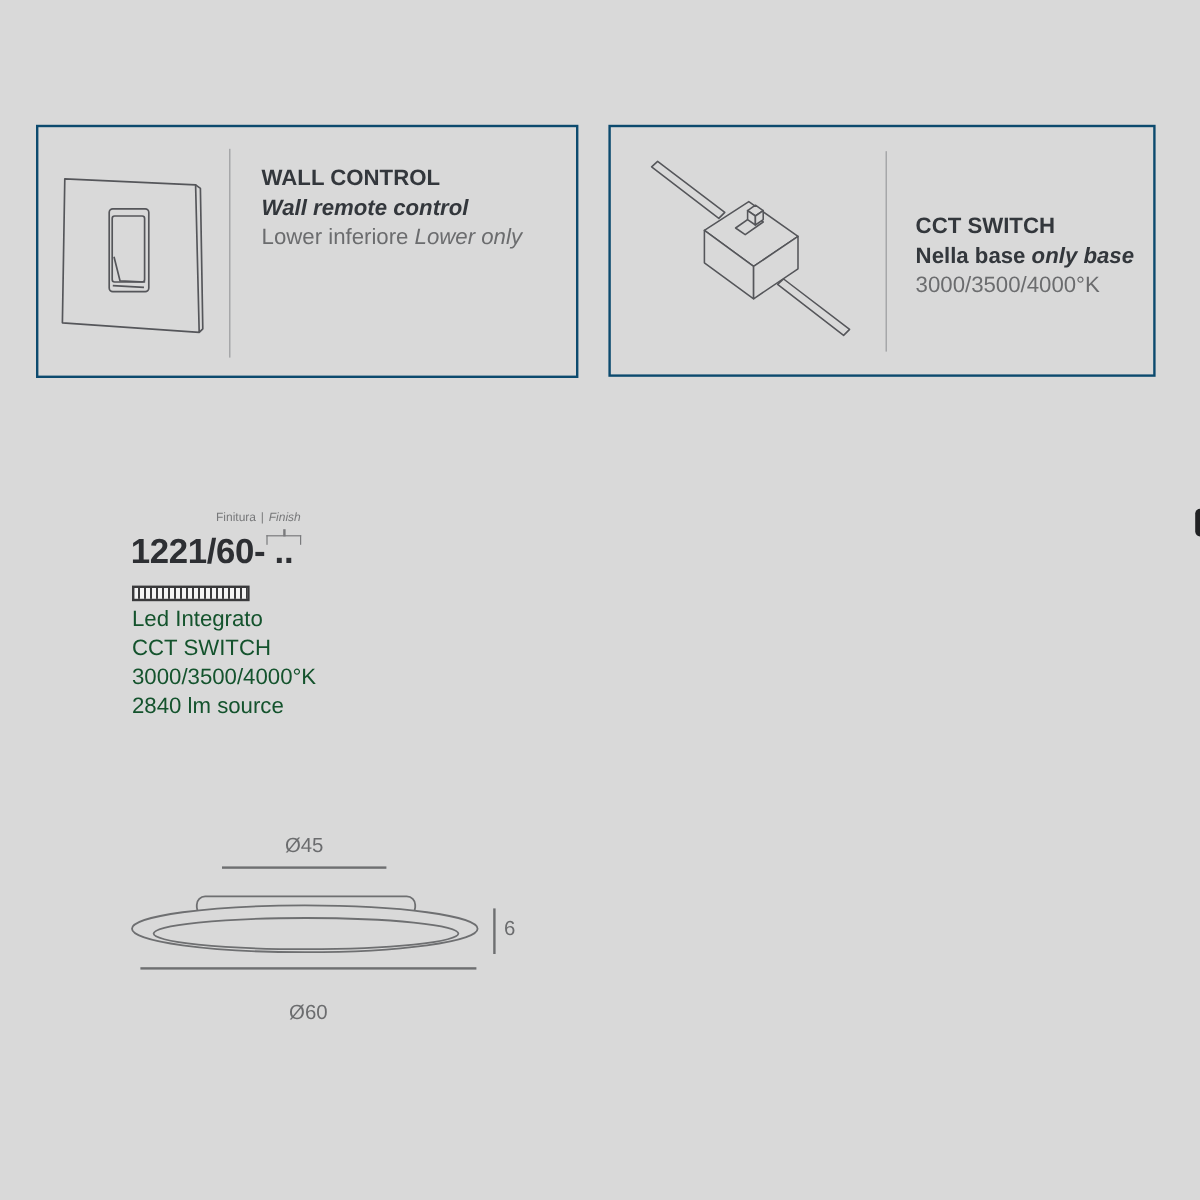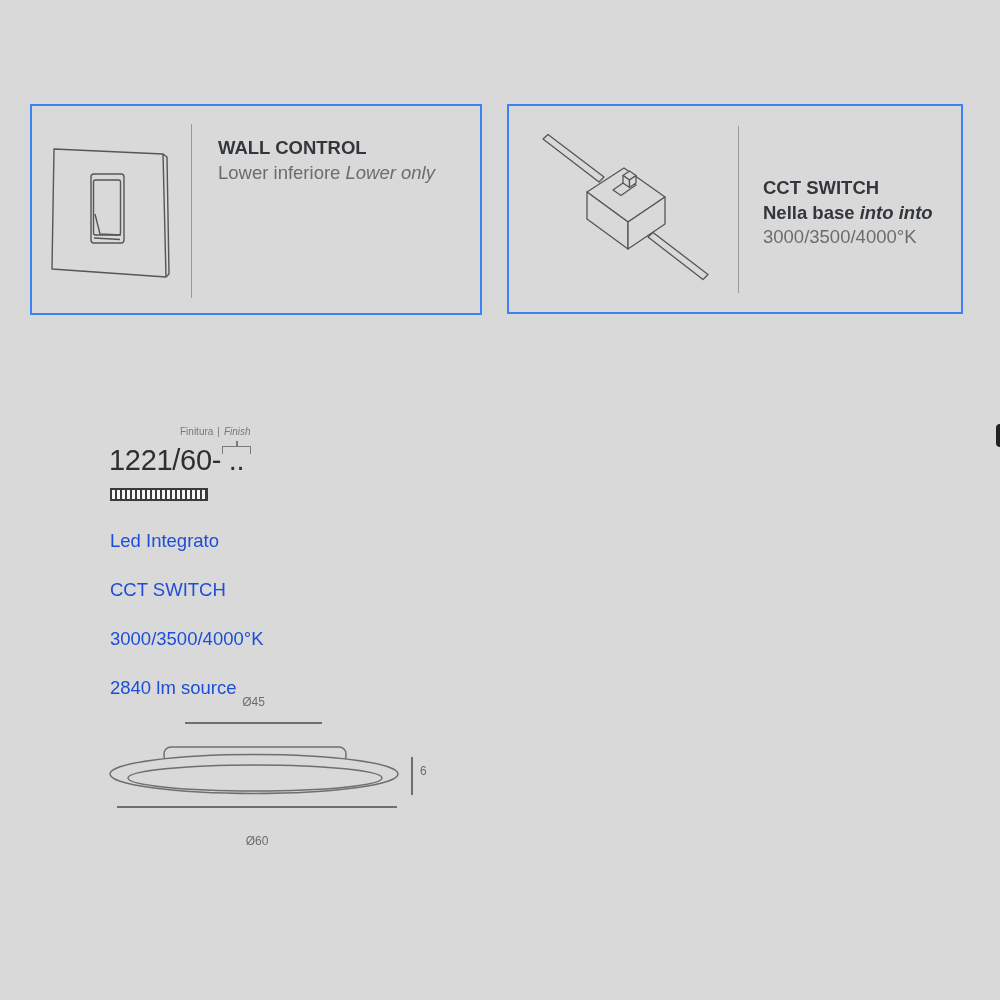--- a/index.html
+++ b/index.html
@@ -6,21 +6,21 @@
   body{
     width:1000px;height:1000px;position:relative;overflow:hidden;
     background:#d9d9d9;
     font-family:"Liberation Sans", sans-serif;
     -webkit-font-smoothing:antialiased;
   }
   .abs{position:absolute;}
   
   .info-box{
     position:absolute;
-    border:2px solid #3b82f6;
+    border:2px solid #0c4a6e;
     box-sizing:border-box;
     background:transparent;
   }
   .vdivider{
     position:absolute;width:1px;background:#9a9b9d;
   }
   .box-text{position:absolute;}
   .box-text .ln{
     font-size:18.5px;line-height:24.5px;white-space:nowrap;
   }
@@ -42,25 +42,25 @@
     border-left:1.5px solid #7a7b7d;
     border-right:1.5px solid #7a7b7d;
   }
   .bracket-stem{background:#7a7b7d;}
   .swatch{
     border:2px solid #3a3a3c;
     background:repeating-linear-gradient(90deg,#f5f5f5 0 3px,#3a3a3c 3px 5px);
     box-sizing:content-box;
   }
   .specs .ln{
-    font-size:18.5px;line-height:24px;color:#1d4ed8;white-space:nowrap;margin-top:25px;
+    font-size:18.5px;line-height:24px;color:#14532d;white-space:nowrap;
   }
   
   .dim-label{
-    font-size:12px;color:#6b6c6e;text-align:center;white-space:nowrap;
+    font-size:17px;color:#6b6c6e;text-align:center;white-space:nowrap;
   }
   .dim-line{background:#6e6f71;}
   .edge-artifact{
     position:absolute;right:0;background:#212224;border-radius:4px 0 0 4px;
   }
   svg{display:block;}
 </style>
 </head>
 <body>
 
@@ -74,20 +74,21 @@
       <path d="M47.5,38 h23 a2,2 0 0 1 2,2 v51 a2,2 0 0 1 -2,2 h-23 a2,2 0 0 1 -2,-2 v-51 a2,2 0 0 1 2,-2 z" fill="#d9d9d9"></path>
       <path d="M47,72 l5,20 21,1"></path>
       <line x1="46" y1="96" x2="72" y2="97.5"></line>
     </svg>
   </div>
 
   <div class="vdivider" style="left:159px;top:18px;height:174px;"></div>
 
   <div class="box-text" style="left:186px;top:30px;">
     <div class="ln dark b">WALL CONTROL</div>
+    <div class="ln dark b i">Wall remote control</div>
     <div class="ln gray"><span>Lower inferiore</span> <span class="i">Lower only</span></div>
   </div>
 </div>
 
 <div class="info-box" style="left:507px;top:104px;width:456px;height:210px;">
 
   <div class="abs" style="left:12px;top:12px;">
     <svg width="205" height="185" viewBox="0 0 205 185" fill="none" stroke="#55565a" stroke-width="1.3" stroke-linejoin="round">
 
       <polygon points="22,21 27,16.5 83,59 78,64" fill="#d9d9d9"></polygon>
@@ -103,32 +104,32 @@
       <polygon points="108.5,62 115,57.5 115,65 108.5,69.5" fill="#d9d9d9"></polygon>
 
       <polygon points="127,119 132,114.5 187,156.5 182,161.5" fill="#d9d9d9"></polygon>
     </svg>
   </div>
 
   <div class="vdivider" style="left:229px;top:20px;height:167px;"></div>
 
   <div class="box-text" style="left:254px;top:70px;">
     <div class="ln dark b">CCT SWITCH</div>
-    <div class="ln dark b"><span>Nella base</span> <span class="i">into into</span></div>
+    <div class="ln dark b"><span>Nella base</span> <span class="i">only base</span></div>
     <div class="ln gray">3000/3500/4000°K</div>
   </div>
 </div>
 
 <div class="abs finish-label" style="left:180px;top:426px;">
   <span>Finitura</span><span class="sep">|</span><span class="i">Finish</span>
 </div>
 <div class="abs bracket-stem" style="left:236px;top:441px;width:1.5px;height:6px;"></div>
 <div class="abs bracket" style="left:222px;top:446px;width:27px;height:7px;"></div>
 
-<div class="abs code" style="left:109px;top:444px;">1221/60- ..</div>
+<div class="abs code" style="left:109px;top:444px;font-weight:bold;">1221/60- ..</div>
 
 <div class="abs swatch" style="left:110px;top:488px;width:94px;height:9px;"></div>
 
 <div class="abs specs" style="left:110px;top:504px;">
   <div class="ln">Led Integrato</div>
   <div class="ln">CCT SWITCH</div>
   <div class="ln">3000/3500/4000°K</div>
   <div class="ln">2840 lm source</div>
 </div>
 

